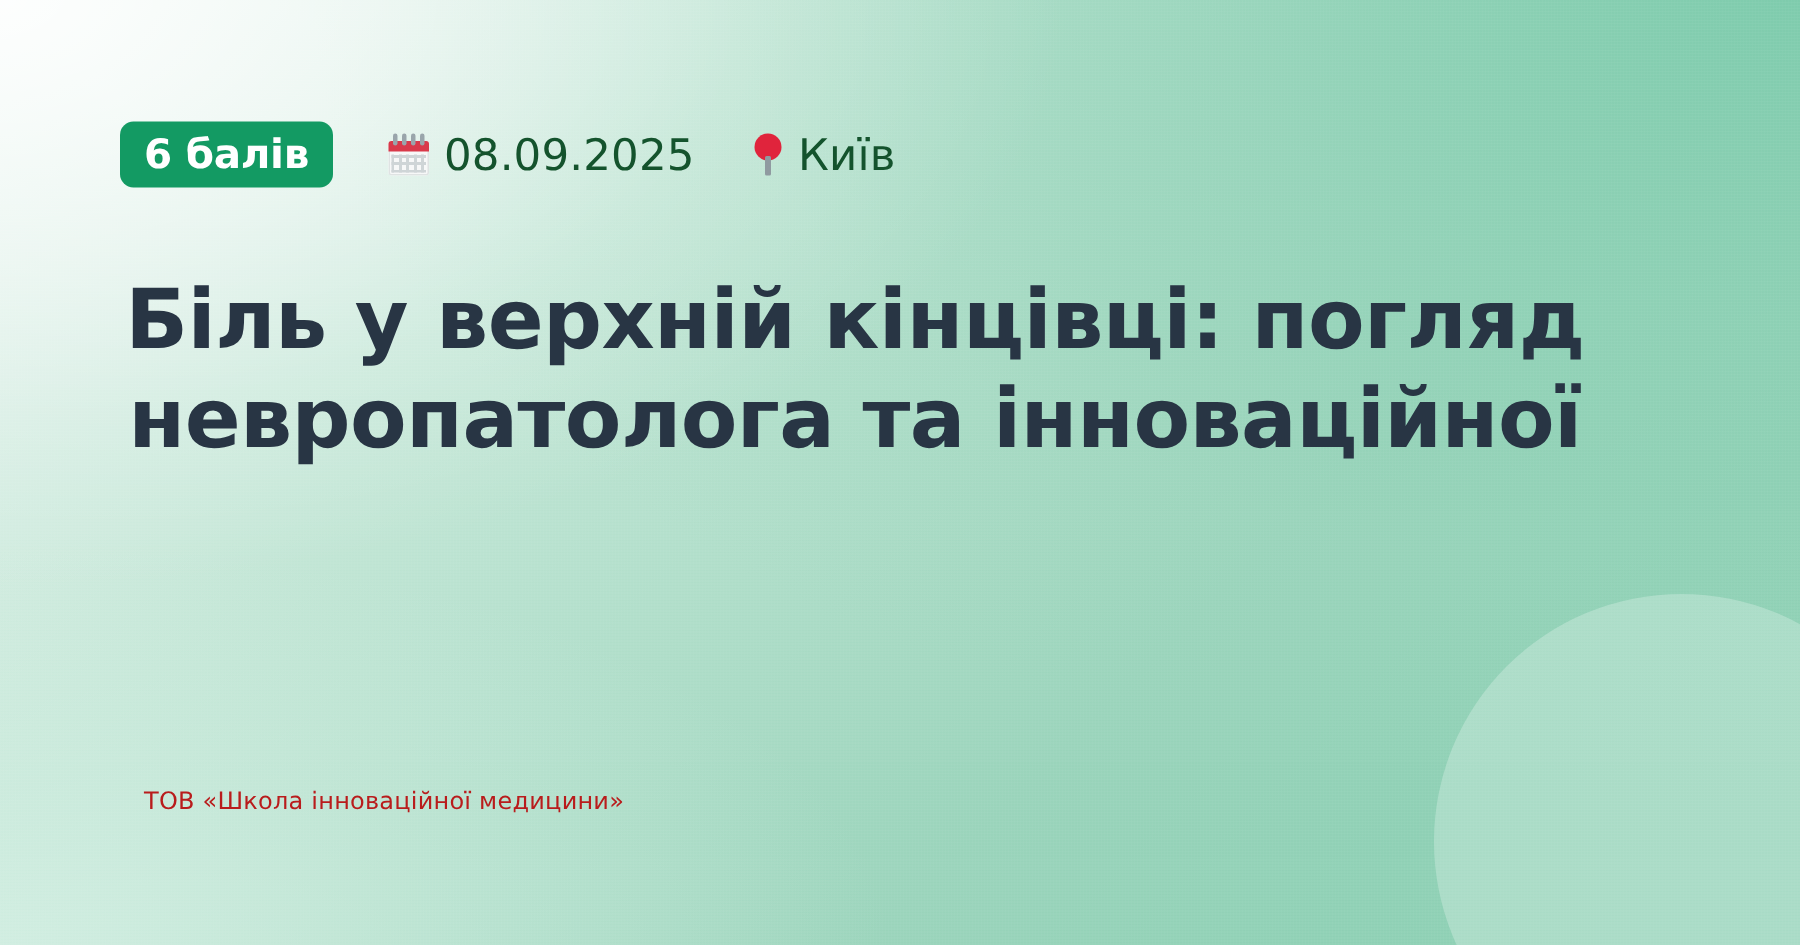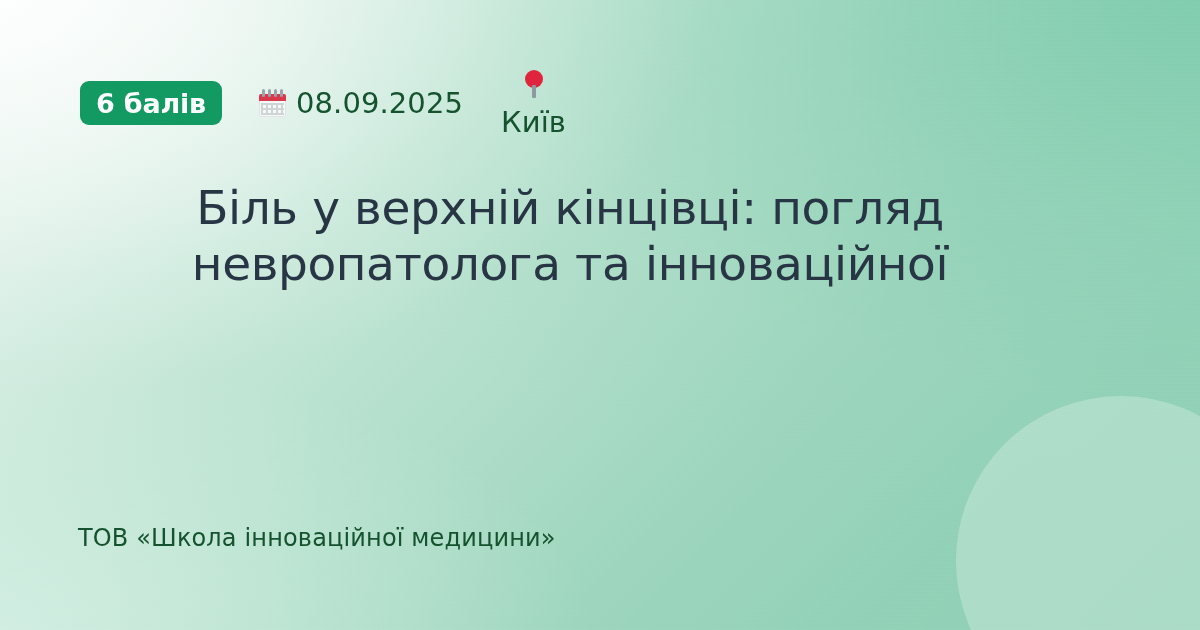--- a/index.html
+++ b/index.html
@@ -134,21 +134,21 @@
     align-items: center;
     gap: 9px;
     margin-left: 36px;
     color: #14532d;
     font-size: 29px;
     font-weight: 400;
     letter-spacing: 0.1px;
     line-height: 1;
     white-space: nowrap;
   }
-  .meta-item.loc { margin-left: 38px; flex-direction: column; }
+  .meta-item.loc { margin-left: 38px; }
 
   
   .icon-calendar {
     position: relative;
     width: 29px;
     height: 29px;
     display: inline-block;
     flex: 0 0 auto;
   }
   .icon-calendar .cal-body {
@@ -220,33 +220,33 @@
     border-radius: 1px;
   }
 
   .title {
     position: absolute;
     left: 80px;
     top: 180px;
     width: 980px;
     margin: 0;
     color: #283544;
-    font-size: 47px;
-    font-weight: 400;
+    font-size: 55px;
+    font-weight: 700;
     line-height: 1.20;
     letter-spacing: -0.4px;
   }
   .title .ln { display: block; }
 
   .footer {
     position: absolute;
-    left: 78px;
+    left: 96px;
     top: 526px;
-    color: #14532d;
-    font-size: 24px;
+    color: #b91c1c;
+    font-size: 16px;
     font-weight: 400;
     letter-spacing: 0.15px;
     line-height: 1;
     white-space: nowrap;
   }
 </style>
 </head>
 <body>
 
 <div class="card">

